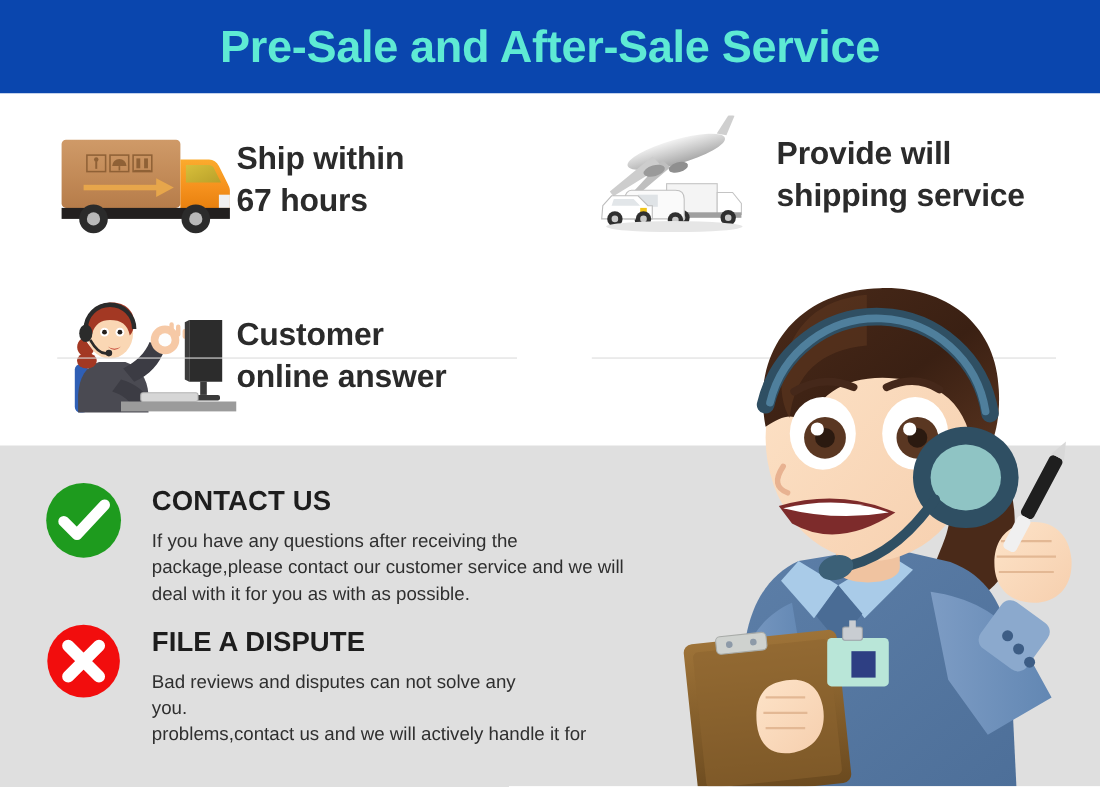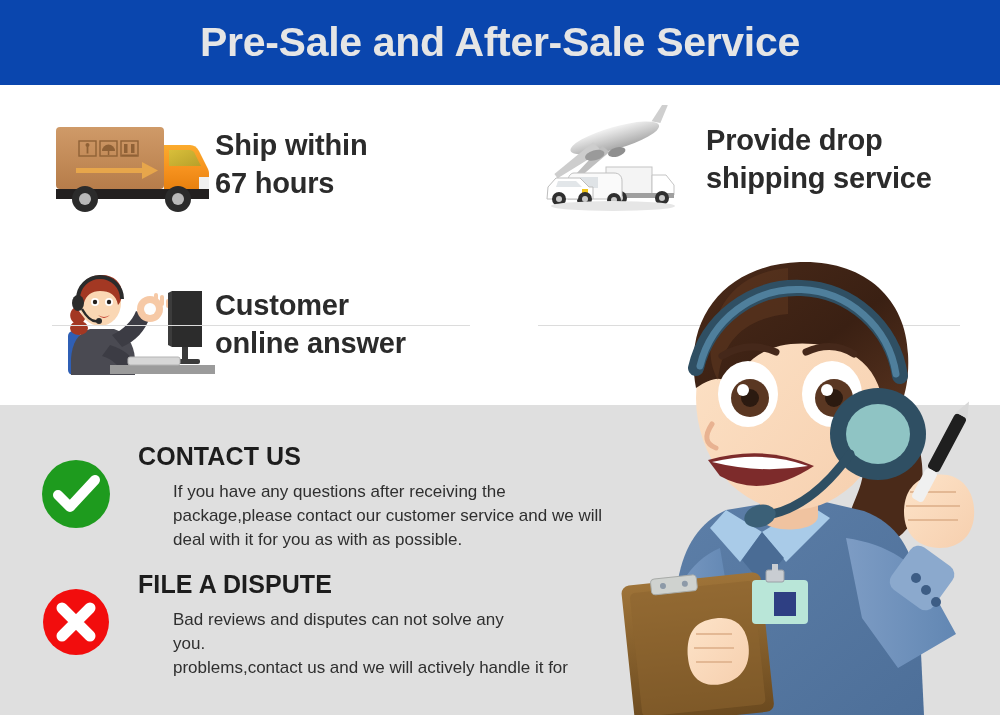--- a/index.html
+++ b/index.html
@@ -26,21 +26,21 @@
     position: absolute;
     left: 0; top: 0;
     width: 1000px;
     height: 85px;
     background: #0a46ae;
     display: flex;
     align-items: center;
     justify-content: center;
   }
   .banner-title {
-    color: #e5e5e5;
+    color: #5eead4;
     font-size: 41px;
     font-weight: bold;
     letter-spacing: -0.3px;
     white-space: nowrap;
     line-height: 1;
   }
 
   
   .features {
     position: absolute;
@@ -86,21 +86,21 @@
   .policy-area {
     position: absolute;
     left: 0; top: 405px;
     width: 1000px;
     height: 310px;
     background: #dfdfdf;
   }
   .policy {
     position: absolute;
     display: flex;
-    align-items: center;
+    align-items: flex-start;
   }
   #policy-contact { left: 40px; top: 32px; width: 620px; }
   #policy-dispute { left: 40px; top: 160px; width: 620px; }
 
   .badge {
     flex: 0 0 auto;
     width: 72px;
     height: 72px;
     position: relative;
     margin-right: 26px;
@@ -113,21 +113,21 @@
     letter-spacing: 0.1px;
     line-height: 1.1;
     margin-bottom: 9px;
   }
   .policy-desc {
     font-size: 17px;
     color: #2f2f2f;
     line-height: 1.42;
     max-width: 500px;
   }
-  .policy-desc .ln { display: block; margin-left: 35px; }
+  .policy-desc .ln { display: block; }
 
   
   .agent {
     position: absolute;
     left: 600px;
     top: 248px;
     width: 400px;
     height: 467px;
     pointer-events: none;
   }
@@ -250,21 +250,21 @@
             <rect x="44" y="84" width="6" height="4" fill="#f0c419"></rect>
             <circle cx="21" cy="94" r="7" fill="#2f2f2f"></circle>
               <circle cx="21" cy="94" r="3" fill="#c9c9c9"></circle>
             <circle cx="47" cy="94" r="7" fill="#2f2f2f"></circle>
               <circle cx="47" cy="94" r="3" fill="#c9c9c9"></circle>
           </g>
           <ellipse cx="75" cy="101" rx="62" ry="5" fill="#e6e6e6"></ellipse>
         </svg>
       </div>
       <div class="feature-text" style="margin-left:18px;">
-        <span class="l1">Provide drop</span>
+        <span class="l1">Provide will</span>
         <span class="l2">shipping service</span>
       </div>
     </div>
 
     <div class="feature" id="feat-cust">
       <div class="feature-icon">
         <svg width="165" height="105" viewBox="0 0 165 105">
 
           <rect x="18" y="58" width="12" height="44" rx="5" fill="#2f5fb5"></rect>
 

